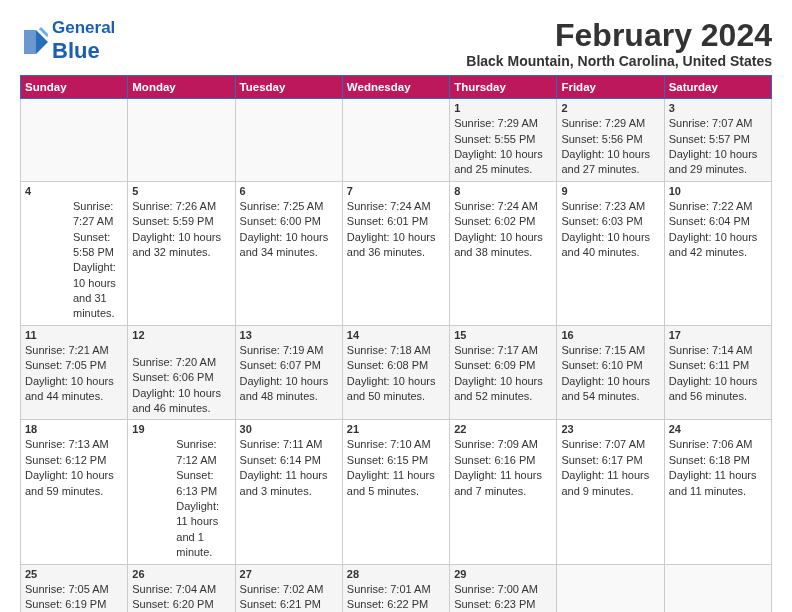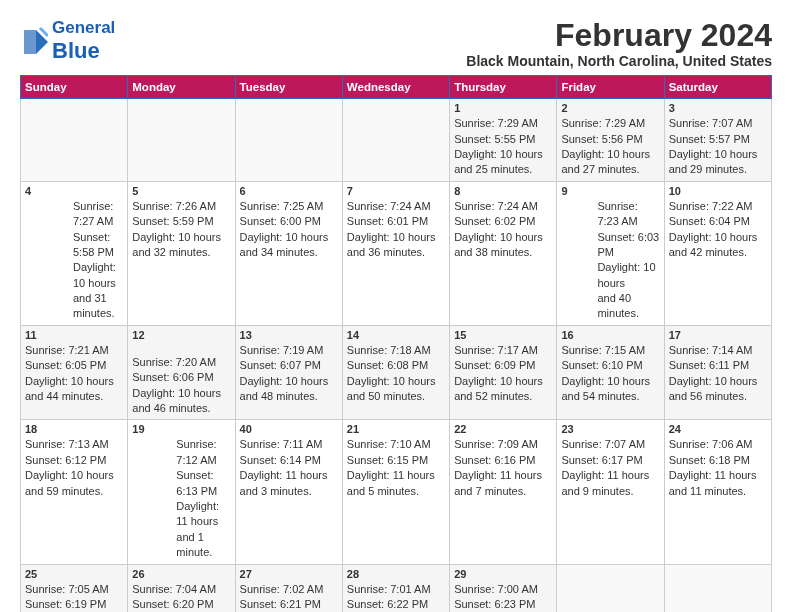--- a/index.html
+++ b/index.html
@@ -180,38 +180,38 @@
           </td>
           <td>
             <div class="day-num">8</div>
             <div class="day-info" style="white-space: pre-line;">Sunrise: 7:24 AM
 Sunset: 6:02 PM
 Daylight: 10 hours
 and 38 minutes.</div>
           </td>
           <td>
             <div class="day-num">9</div>
-            <div class="day-info" style="white-space: pre-line; margin-left: 36px;">Sunrise: 7:23 AM
+            <div class="day-info" style="white-space: pre-line;">Sunrise: 7:23 AM
 Sunset: 6:03 PM
 Daylight: 10 hours
 and 40 minutes.</div>
           </td>
           <td>
             <div class="day-num">10</div>
             <div class="day-info" style="white-space: pre-line;">Sunrise: 7:22 AM
 Sunset: 6:04 PM
 Daylight: 10 hours
 and 42 minutes.</div>
           </td>
         </tr>
         <tr>
           <td>
             <div class="day-num">11</div>
             <div class="day-info" style="white-space: pre-line;">Sunrise: 7:21 AM
-Sunset: 6:05 PM
+Sunset: 7:05 PM
 Daylight: 10 hours
 and 44 minutes.</div>
           </td>
           <td>
             <div class="day-num">12</div>
             <div class="day-info" style="white-space: pre-line; margin-top: 14px;">Sunrise: 7:20 AM
 Sunset: 6:06 PM
 Daylight: 10 hours
 and 46 minutes.</div>
           </td>
@@ -260,21 +260,21 @@
 and 59 minutes.</div>
           </td>
           <td>
             <div class="day-num">19</div>
             <div class="day-info" style="white-space: pre-line; margin-left: 44px;">Sunrise: 7:12 AM
 Sunset: 6:13 PM
 Daylight: 11 hours
 and 1 minute.</div>
           </td>
           <td>
-            <div class="day-num">40</div>
+            <div class="day-num">30</div>
             <div class="day-info" style="white-space: pre-line;">Sunrise: 7:11 AM
 Sunset: 6:14 PM
 Daylight: 11 hours
 and 3 minutes.</div>
           </td>
           <td>
             <div class="day-num">21</div>
             <div class="day-info" style="white-space: pre-line;">Sunrise: 7:10 AM
 Sunset: 6:15 PM
 Daylight: 11 hours

